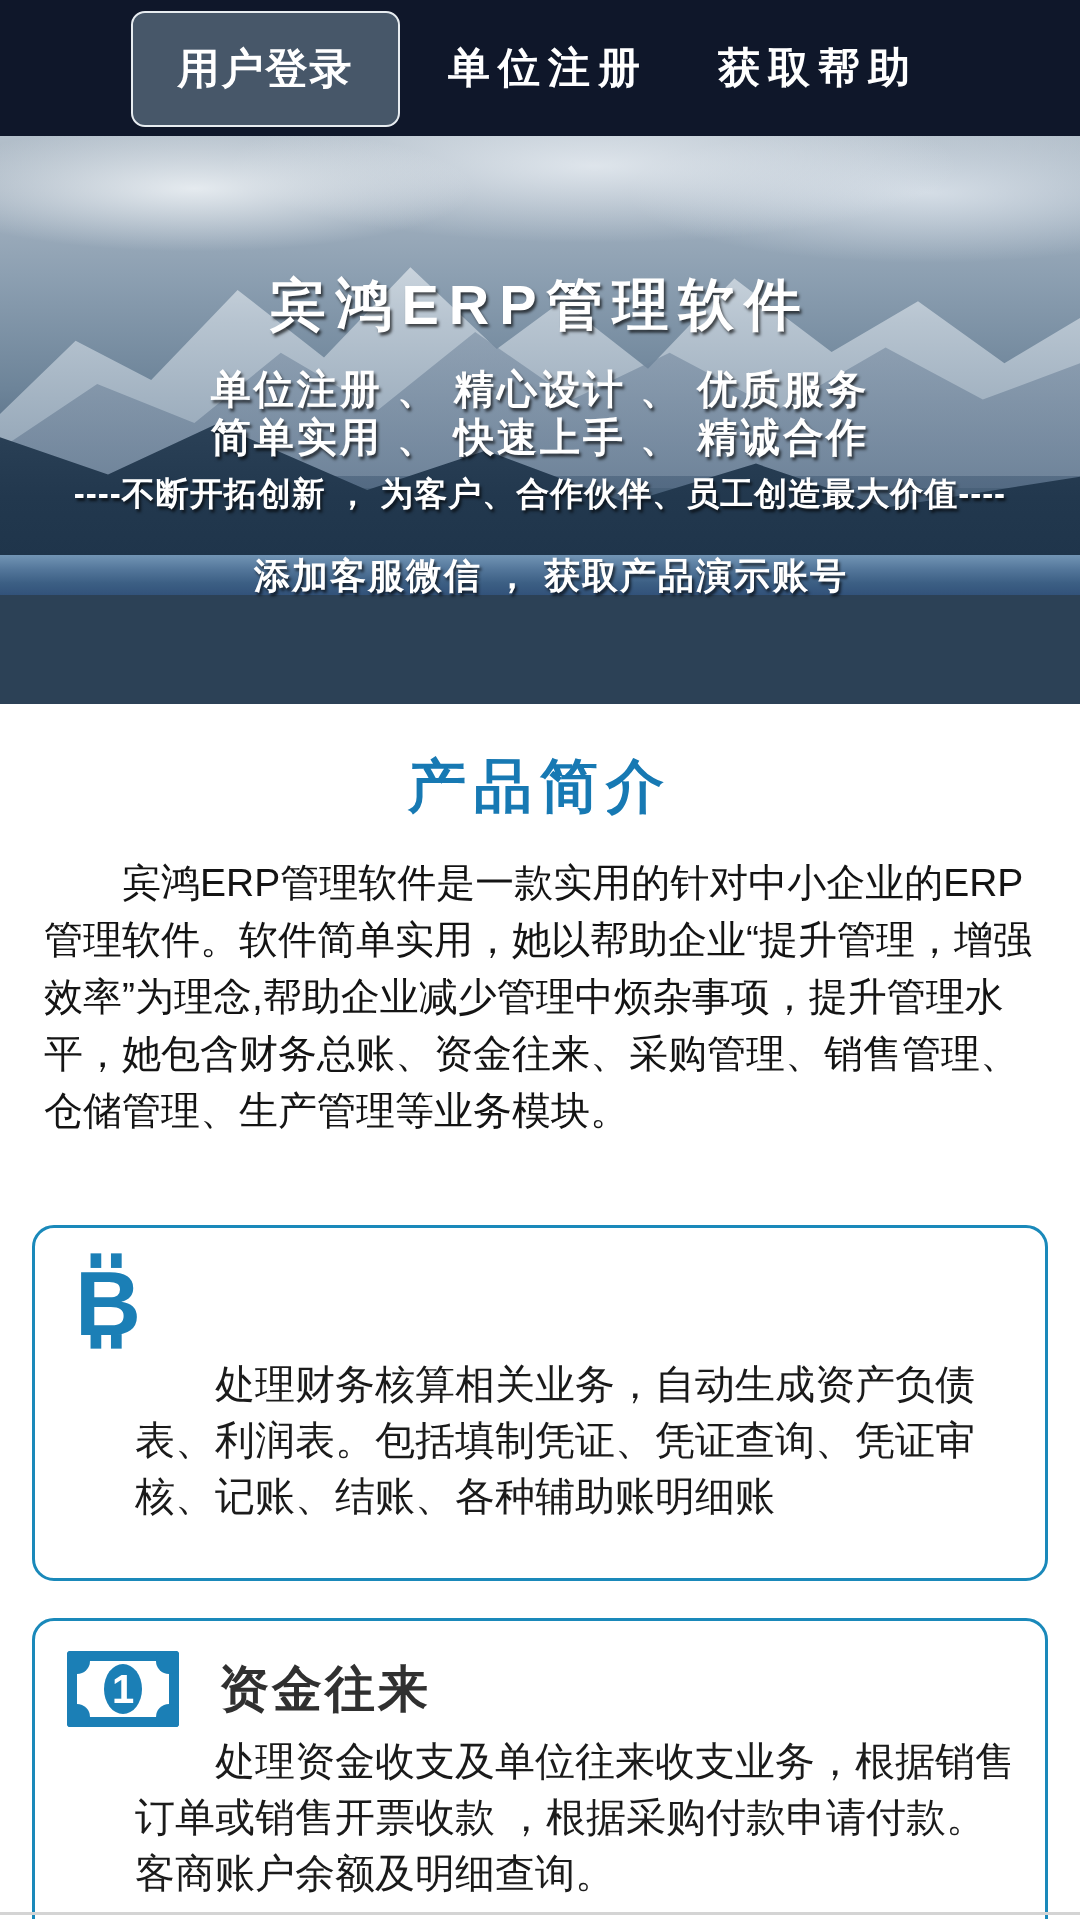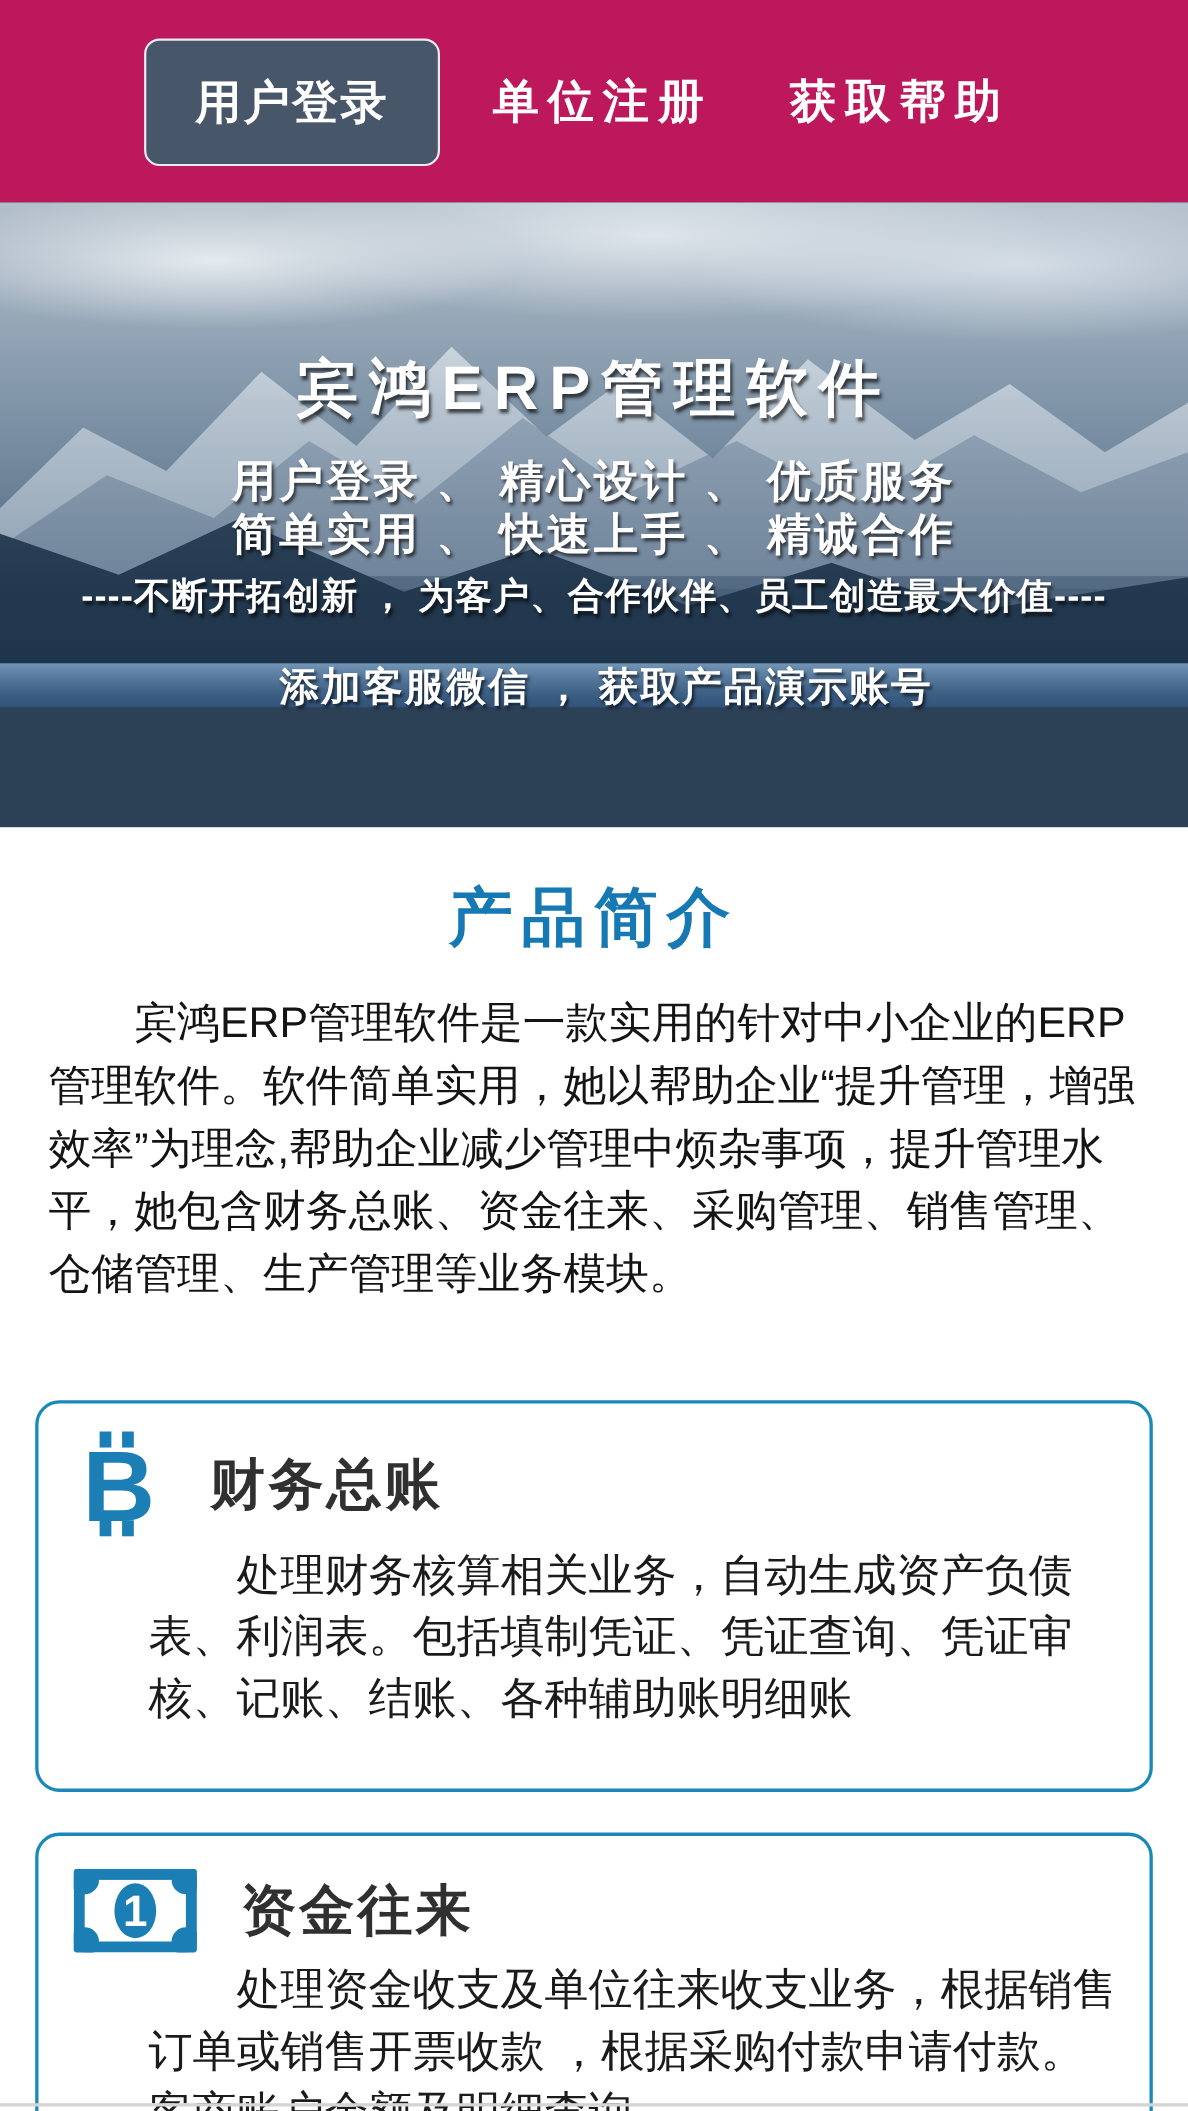--- a/index.html
+++ b/index.html
@@ -5,21 +5,21 @@
   html,body { margin:0; padding:0; }
   body {
     width:1080px; height:1919px;
     position:relative; overflow:hidden;
     background:#ffffff;
     font-family:"Liberation Sans", sans-serif;
   }
 
   
   .navbar {
-    height:184px; background:#be185d;
+    height:136px; background:#0f172a;
     display:flex; align-items:center;
     padding-left:131px; box-sizing:border-box;
   }
   .nav-pill {
     width:269px; height:116px; margin-top:2px;
     border:2px solid #e7ecf0; border-radius:14px;
     background:#475769; box-sizing:border-box;
     display:flex; align-items:center; justify-content:center;
     cursor:pointer;
   }
@@ -124,21 +124,21 @@
 
 <section class="hero">
   <div class="hero-photo">
     <div class="clouds"></div>
     <div class="peaks-far"></div>
     <div class="peaks-mid"></div>
     <div class="ridge-fore"></div>
     <div class="water"></div>
   </div>
   <div class="hero-text hero-title">宾鸿ERP管理软件</div>
-  <div class="hero-text hero-sub1">用户登录 、 精心设计 、 优质服务</div>
+  <div class="hero-text hero-sub1">单位注册 、 精心设计 、 优质服务</div>
   <div class="hero-text hero-sub2">简单实用 、 快速上手 、 精诚合作</div>
   <div class="hero-text hero-tagline">----不断开拓创新 ， 为客户、合作伙伴、员工创造最大价值----</div>
   <div class="hero-text hero-wechat">添加客服微信 ， 获取产品演示账号</div>
 </section>
 
 <section>
   <h1 class="intro-title">产品简介</h1>
   <p class="intro-paragraph">宾鸿ERP管理软件是一款实用的针对中小企业的ERP管理软件。软件简单实用，她以帮助企业“提升管理，增强效率”为理念,帮助企业减少管理中烦杂事项，提升管理水平，她包含财务总账、资金往来、采购管理、销售管理、仓储管理、生产管理等业务模块。</p>
 </section>
 
@@ -146,21 +146,20 @@
   <div class="module-header">
     <span>
       <svg class="bitcoin-svg" width="70" height="98" viewBox="0 0 72 98" fill="#1b7fb6" xmlns="http://www.w3.org/2000/svg">
         <rect x="16" y="0" width="11" height="15"></rect>
         <rect x="37" y="0" width="11" height="15"></rect>
         <rect x="16" y="83" width="11" height="15"></rect>
         <rect x="37" y="83" width="11" height="15"></rect>
         <text x="0" y="84" font-size="94" font-weight="bold" font-family="Liberation Sans, sans-serif">B</text>
       </svg>
     </span>
-    <span class="module-title">财务总账</span>
   </div>
   <p class="module-body">处理财务核算相关业务，自动生成资产负债表、利润表。包括填制凭证、凭证查询、凭证审核、记账、结账、各种辅助账明细账</p>
 </section>
 
 <section class="module-card card-2">
   <div class="module-header">
     <span>
       <svg class="money-svg" width="112" height="76" viewBox="0 0 112 76" xmlns="http://www.w3.org/2000/svg">
         <rect x="0" y="0" width="112" height="76" rx="10" fill="#1b7fb6"></rect>
         <rect x="10" y="10" width="92" height="56" fill="#ffffff"></rect>

